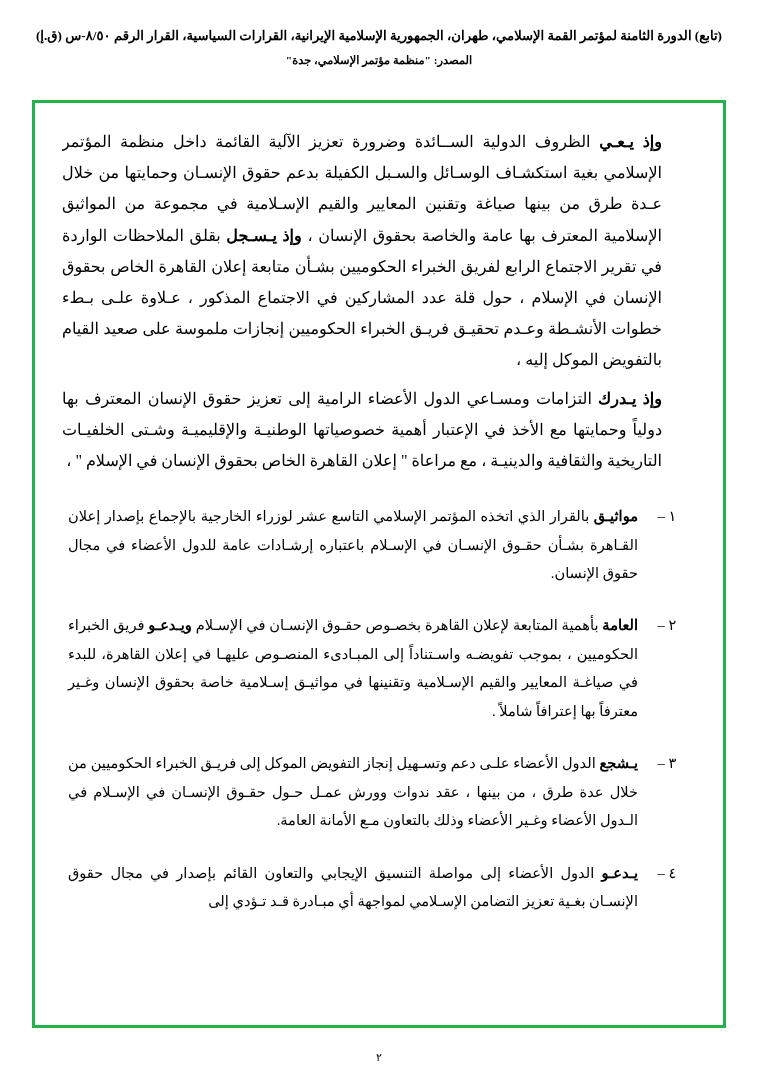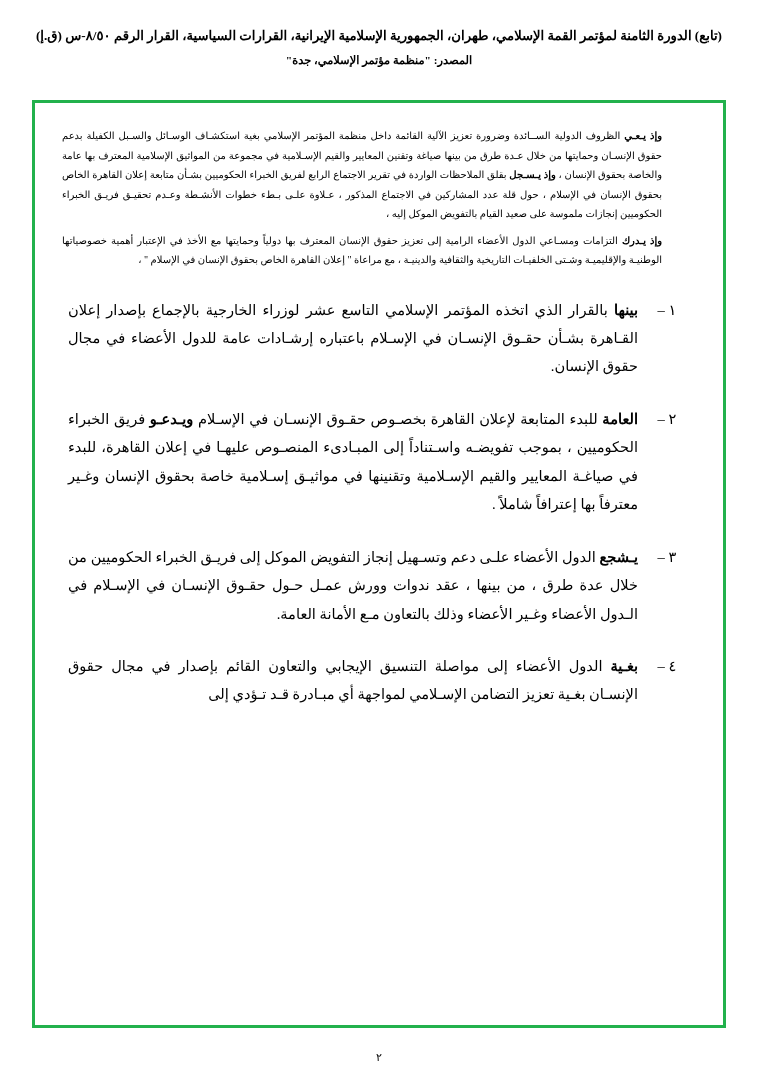--- a/index.html
+++ b/index.html
@@ -53,21 +53,21 @@
     right: 62px;
     left: 62px;
     bottom: 60px;
     direction: rtl;
     overflow: hidden;
   }
   p.para {
     margin: 0 0 0 0;
     text-align: justify;
     text-justify: inter-word;
-    font-size: 10px;
+    font-size: 16px;
     line-height: 1.95;
     padding-right: 34px;
   }
   p.para + p.para {
     margin-top: 7px;
   }
   .lead {
     font-weight: bold;
   }
   .numbered {
@@ -124,42 +124,42 @@
 
     <p class="para">
       <span class="lead">وإذ يـدرك</span><span> التزامات ومسـاعي الدول الأعضاء الرامية إلى تعزيز حقوق الإنسان المعترف بها دولياً وحمايتها مع الأخذ في الإعتبار أهمية خصوصياتها الوطنيـة والإقليميـة وشـتى الخلفيـات التاريخية والثقافية والدينيـة ، مع مراعاة " إعلان القاهرة الخاص بحقوق الإنسان في الإسلام " ،</span>
     </p>
 
     <div class="numbered">
 
       <div class="item">
         <div class="item-num">١ –</div>
         <div class="item-body">
-          <span class="lead">بينها</span><span> بالقرار الذي اتخذه المؤتمر الإسلامي التاسع عشر لوزراء الخارجية بالإجماع بإصدار إعلان القـاهرة بشـأن حقـوق الإنسـان في الإسـلام باعتباره إرشـادات عامة للدول الأعضاء في مجال حقوق الإنسان.</span>
+          <span class="lead">مواثيـق</span><span> بالقرار الذي اتخذه المؤتمر الإسلامي التاسع عشر لوزراء الخارجية بالإجماع بإصدار إعلان القـاهرة بشـأن حقـوق الإنسـان في الإسـلام باعتباره إرشـادات عامة للدول الأعضاء في مجال حقوق الإنسان.</span>
         </div>
       </div>
 
       <div class="item">
         <div class="item-num">٢ –</div>
         <div class="item-body">
-          <span class="lead">العامة</span><span> للبدء المتابعة لإعلان القاهرة بخصـوص حقـوق الإنسـان في الإسـلام </span><span class="lead">ويـدعـو</span><span> فريق الخبراء الحكوميين ، بموجب تفويضـه واسـتناداً إلى المبـادىء المنصـوص عليهـا في إعلان القاهرة، للبدء في صياغـة المعايير والقيم الإسـلامية وتقنينها في مواثيـق إسـلامية خاصة بحقوق الإنسان وغـير معترفاً بها إعترافاً شاملاً .</span>
+          <span class="lead">العامة</span><span> بأهمية المتابعة لإعلان القاهرة بخصـوص حقـوق الإنسـان في الإسـلام </span><span class="lead">ويـدعـو</span><span> فريق الخبراء الحكوميين ، بموجب تفويضـه واسـتناداً إلى المبـادىء المنصـوص عليهـا في إعلان القاهرة، للبدء في صياغـة المعايير والقيم الإسـلامية وتقنينها في مواثيـق إسـلامية خاصة بحقوق الإنسان وغـير معترفاً بها إعترافاً شاملاً .</span>
         </div>
       </div>
 
       <div class="item">
         <div class="item-num">٣ –</div>
         <div class="item-body">
           <span class="lead">يـشجع</span><span> الدول الأعضاء علـى دعم وتسـهيل إنجاز التفويض الموكل إلى فريـق الخبراء الحكوميين من خلال عدة طرق ، من بينها ، عقد ندوات وورش عمـل حـول حقـوق الإنسـان في الإسـلام في الـدول الأعضاء وغـير الأعضاء وذلك بالتعاون مـع الأمانة العامة.</span>
         </div>
       </div>
 
       <div class="item">
         <div class="item-num">٤ –</div>
         <div class="item-body">
-          <span class="lead">بغـية</span><span> الدول الأعضاء إلى مواصلة التنسيق الإيجابي والتعاون القائم بإصدار في مجال حقوق الإنسـان بغـية تعزيز التضامن الإسـلامي لمواجهة أي مبـادرة قـد تـؤدي إلى</span>
+          <span class="lead">يـدعـو</span><span> الدول الأعضاء إلى مواصلة التنسيق الإيجابي والتعاون القائم بإصدار في مجال حقوق الإنسـان بغـية تعزيز التضامن الإسـلامي لمواجهة أي مبـادرة قـد تـؤدي إلى</span>
         </div>
       </div>
 
     </div>
   </div>
 
   <div class="footer">
     <span>٢</span>
   </div>
 

